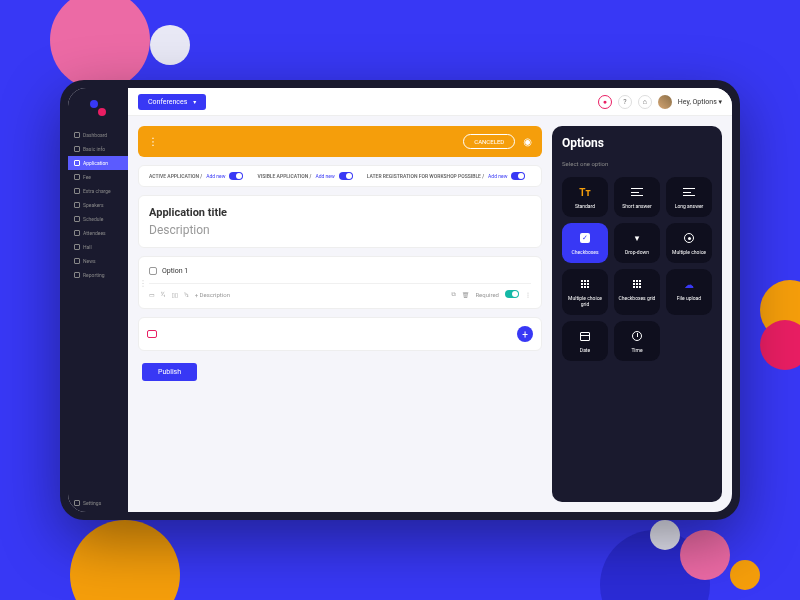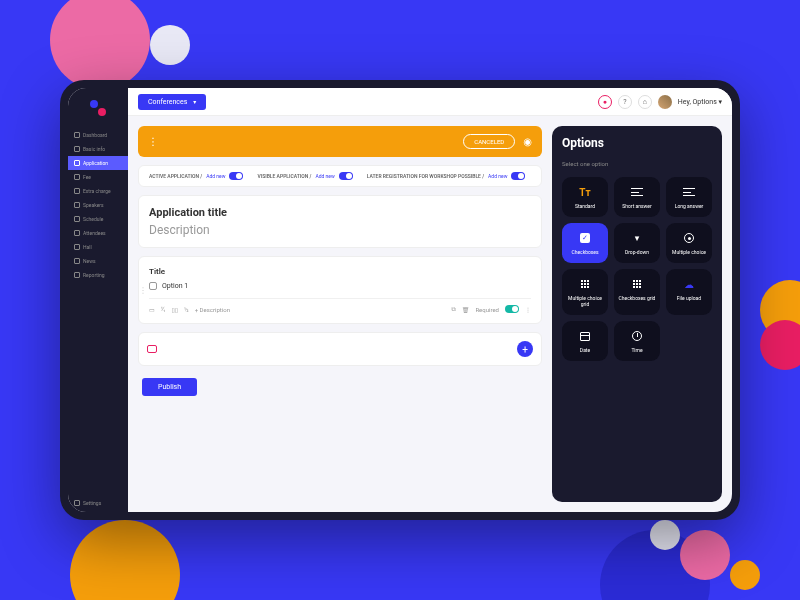--- a/index.html
+++ b/index.html
@@ -194,21 +194,20 @@
         </div>
       </div>
 
       <div class="title-card">
         <div class="app-title">Application title</div>
         <div class="desc">Description</div>
       </div>
 
       <div class="question-card">
         <span class="drag-handle">⋮⋮</span>
-        <div class="q-title">Title</div>
         <div class="opt-row">
           <span class="checkbox"></span>
           <span>Option 1</span>
         </div>
         <div class="q-footer">
           <span>▭</span>
           <span>⅟₁</span>
           <span>▯▯</span>
           <span>½</span>
           <span>+ Description</span>

